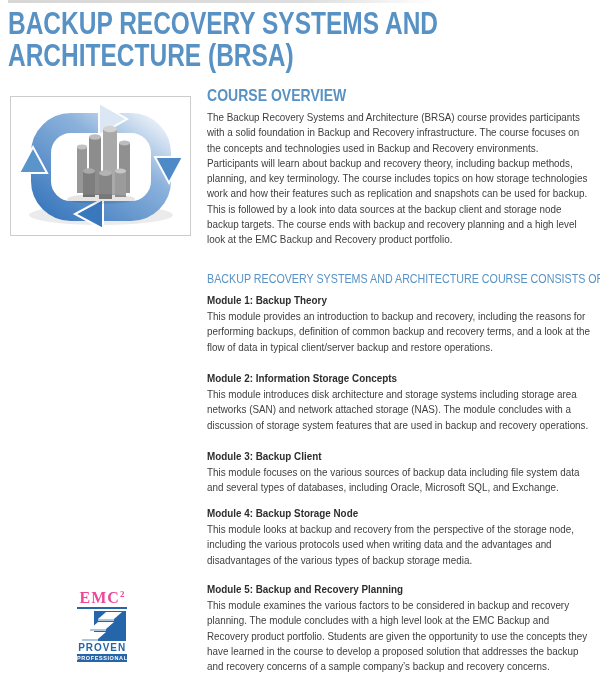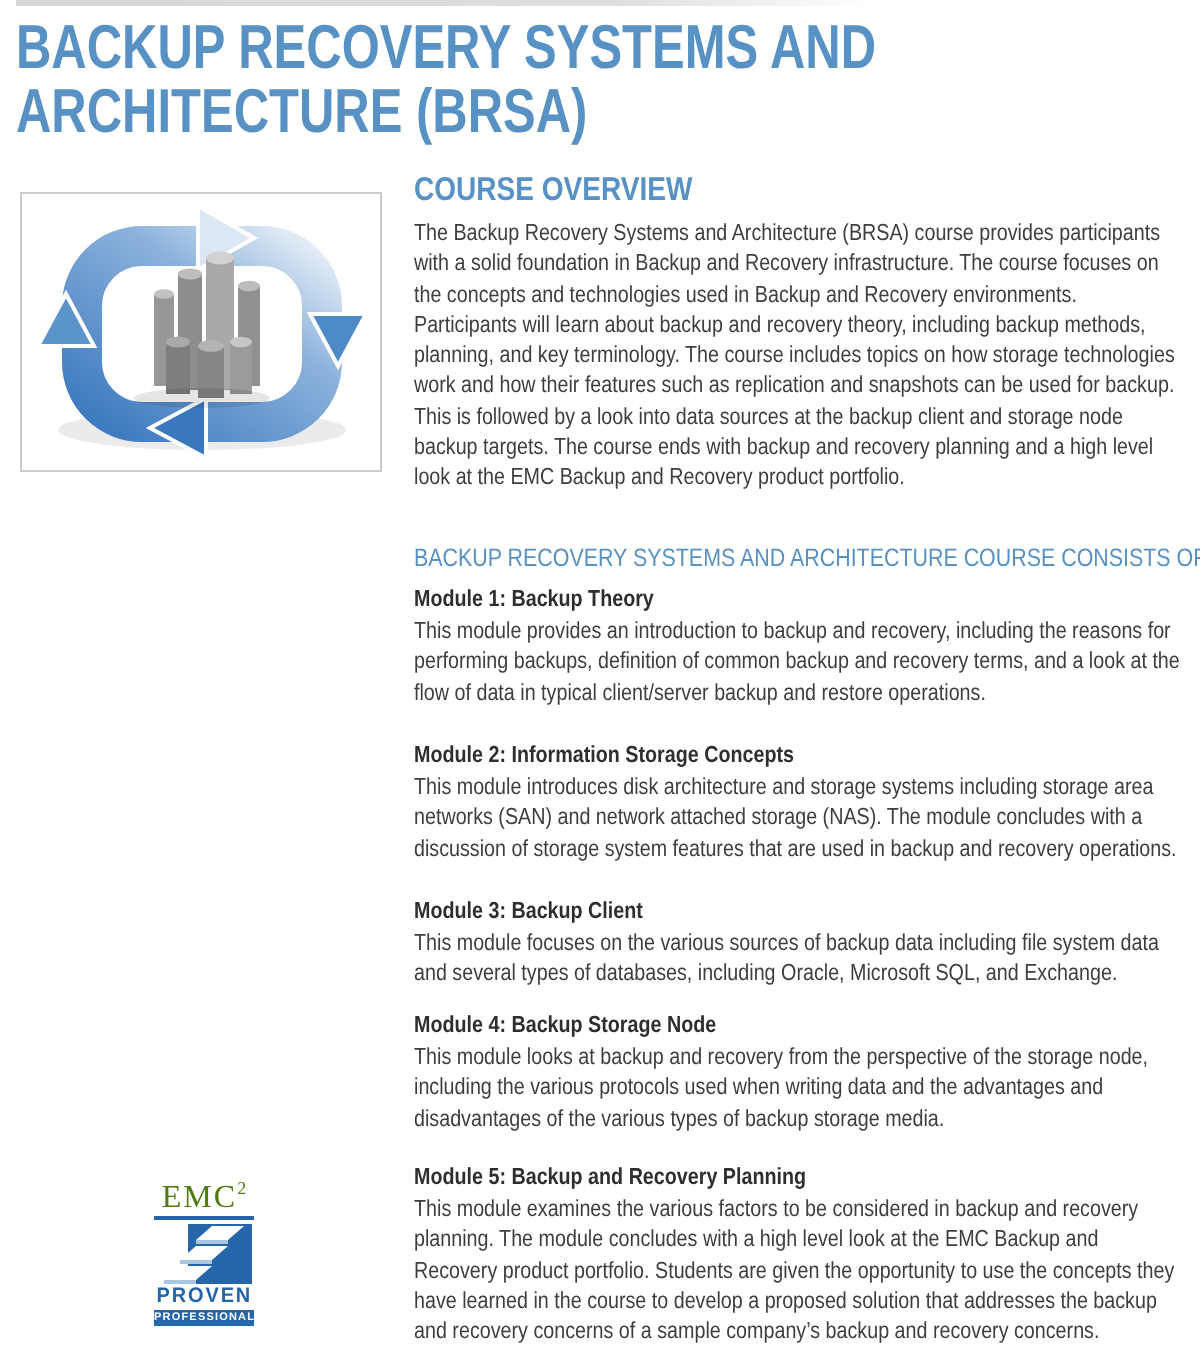--- a/index.html
+++ b/index.html
@@ -21,22 +21,22 @@
   .modules{position:absolute;left:207px;top:0;width:393px;height:676px;}
   .modules-head{position:absolute;left:0;top:272px;margin:0;color:#5892C5;
         font-weight:normal;font-size:12.6px;line-height:14px;white-space:nowrap;
         transform:scaleX(0.85);transform-origin:0 0;}
   .module{position:absolute;left:0;}
   .module h3{margin:0 0 1px 0;font-size:11.6px;line-height:15px;color:#2e2e2e;font-weight:bold;}
   .module p{margin:0;}
   .m1{top:292px}.m2{top:370px}.m3{top:448px}.m4{top:505px}.m5{top:581px}
   
   .emc-logo{position:absolute;left:77px;top:586px;width:50px;text-align:center;}
-  .emc-word{font-family:"Liberation Serif",serif;font-weight:normal;font-size:16px;
-        line-height:16px;color:#4d7c0f;letter-spacing:1px;
+  .emc-word{font-family:"Liberation Serif",serif;font-weight:bold;font-size:16px;
+        line-height:16px;color:#ec4899;letter-spacing:1px;
         border-bottom:2px solid #2566AB;padding-bottom:1px;}
   .emc-word sup{font-size:9px;letter-spacing:0;}
   .emc-steps{margin:2px auto 0 auto;display:block;}
   .emc-proven{font-weight:bold;font-size:10.5px;line-height:11px;color:#2566AB;
         letter-spacing:1px;margin-top:1px;transform:scaleX(0.95);transform-origin:50% 0;}
   .emc-prof{background:#2566AB;color:#ffffff;font-weight:bold;font-size:5.5px;
         line-height:8px;letter-spacing:0.6px;margin-top:1px;}
 </style>
 </head>
 <body>

